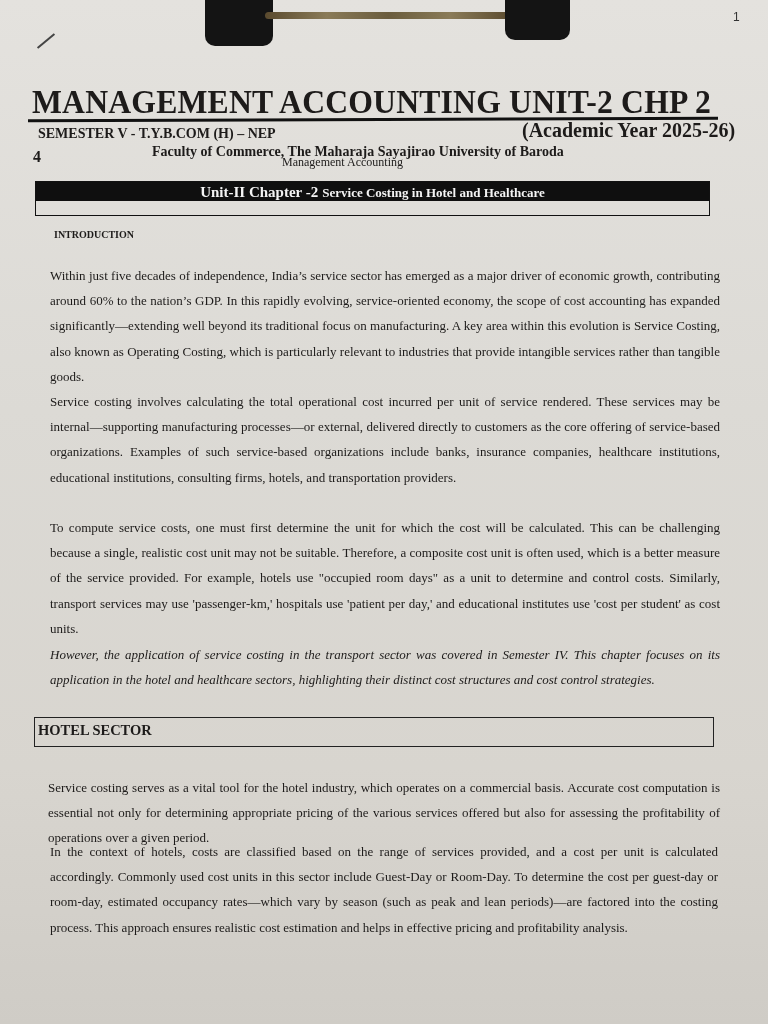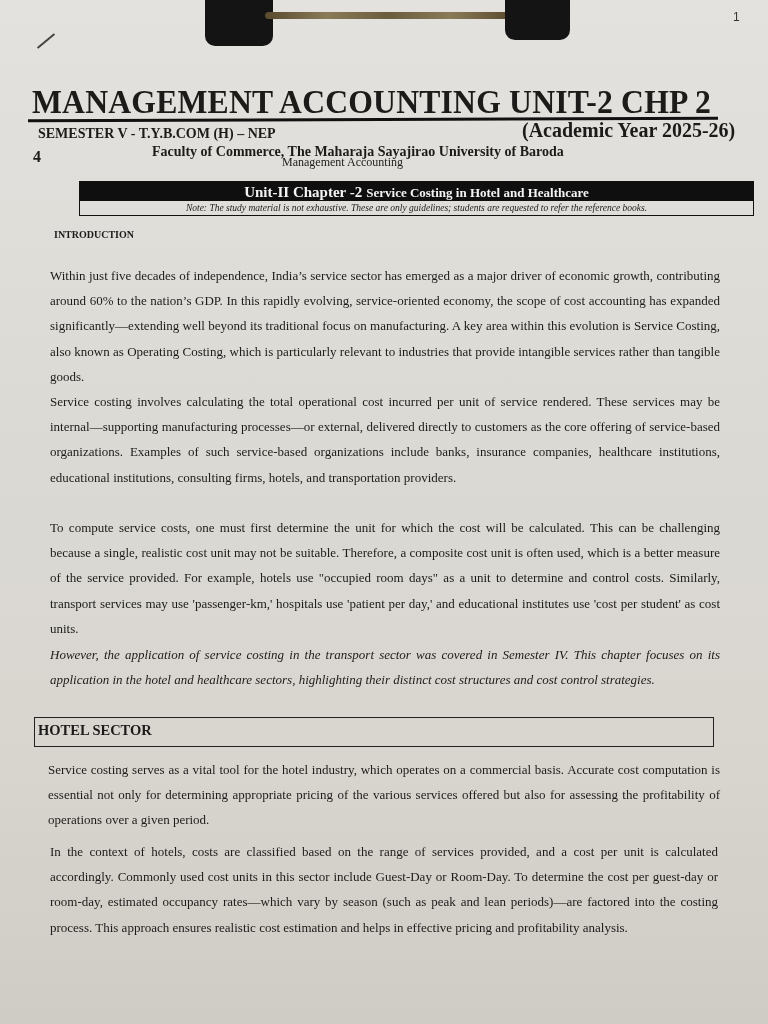--- a/index.html
+++ b/index.html
@@ -51,21 +51,21 @@
     position: absolute; top: 137px; left: 152px; font-size: 14px; font-weight: bold; margin-top: 7px;
   }
   .side-num {
     position: absolute; top: 148px; left: 33px; font-size: 16px; font-weight: bold;
   }
   .subject {
     position: absolute; top: 155px; left: 282px; font-size: 12px; font-weight: normal;
   }
   .banner {
     position: absolute; top: 181px; left: 35px; width: 675px; height: 35px;
-    border: 1.5px solid #111; box-sizing: border-box; margin-left: 44px;
+    border: 1.5px solid #111; box-sizing: border-box;
   }
   .banner .bar {
     background: #0f0f0f; color: #f4f4f4; height: 19px; text-align: center;
     font-weight: bold; line-height: 19px;
   }
   .banner .bar .big { font-size: 15px; }
   .banner .bar .small { font-size: 13px; }
   .banner .note {
     font-size: 9.5px; font-style: italic; text-align: center; line-height: 14px;
   }
@@ -103,27 +103,26 @@
 <div class="semester">SEMESTER V - T.Y.B.COM (H) – NEP</div>
 <div class="faculty">Faculty of Commerce, The Maharaja Sayajirao University of Baroda</div>
 <div class="side-num">4</div>
 <div class="subject">Management Accounting</div>
 
 <div class="banner">
   <div class="bar">
     <span class="big">Unit-II Chapter -2</span>
     <span class="small">Service Costing in Hotel and Healthcare</span>
   </div>
-  <div class="note">Note: The study material is not exhaustive. These are only guidelines; students are requested to refer the reference books.</div>
 </div>
 
 <div class="heading" style="top:229px;">INTRODUCTION</div>
 <p class="para" style="top:251px;">Within just five decades of independence, India’s service sector has emerged as a major driver of economic growth, contributing around 60% to the nation’s GDP. In this rapidly evolving, service-oriented economy, the scope of cost accounting has expanded significantly—extending well beyond its traditional focus on manufacturing. A key area within this evolution is Service Costing, also known as Operating Costing, which is particularly relevant to industries that provide intangible services rather than tangible goods.</p>
 <p class="para" style="top:377px;">Service costing involves calculating the total operational cost incurred per unit of service rendered. These services may be internal—supporting manufacturing processes—or external, delivered directly to customers as the core offering of service-based organizations. Examples of such service-based organizations include banks, insurance companies, healthcare institutions, educational institutions, consulting firms, hotels, and transportation providers.</p>
 <p class="para" style="top:503px;">To compute service costs, one must first determine the unit for which the cost will be calculated. This can be challenging because a single, realistic cost unit may not be suitable. Therefore, a composite cost unit is often used, which is a better measure of the service provided. For example, hotels use "occupied room days" as a unit to determine and control costs. Similarly, transport services may use 'passenger-km,' hospitals use 'patient per day,' and educational institutes use 'cost per student' as cost units.</p>
 <p class="para" style="top:630px;font-style:italic;">However, the application of service costing in the transport sector was covered in Semester IV. This chapter focuses on its application in the hotel and healthcare sectors, highlighting their distinct cost structures and cost control strategies.</p>
 
 <div class="section-box">
   <span>HOTEL SECTOR</span>
 </div>
 
-<p class="para" style="top:745px; left:36px; width:672px;">Service costing serves as a vital tool for the hotel industry, which operates on a commercial basis. Accurate cost computation is essential not only for determining appropriate pricing of the various services offered but also for assessing the profitability of operations over a given period.</p>
+<p class="para" style="top:763px; left:36px; width:672px;">Service costing serves as a vital tool for the hotel industry, which operates on a commercial basis. Accurate cost computation is essential not only for determining appropriate pricing of the various services offered but also for assessing the profitability of operations over a given period.</p>
 <p class="para" style="top:827px; left:38px; width:668px;">In the context of hotels, costs are classified based on the range of services provided, and a cost per unit is calculated accordingly. Commonly used cost units in this sector include Guest-Day or Room-Day. To determine the cost per guest-day or room-day, estimated occupancy rates—which vary by season (such as peak and lean periods)—are factored into the costing process. This approach ensures realistic cost estimation and helps in effective pricing and profitability analysis.</p>
 
 </body></html>

